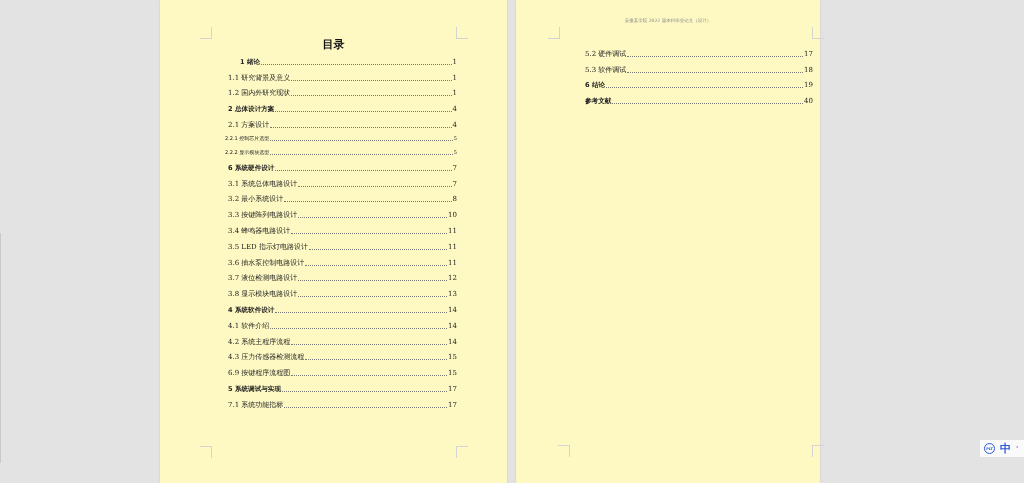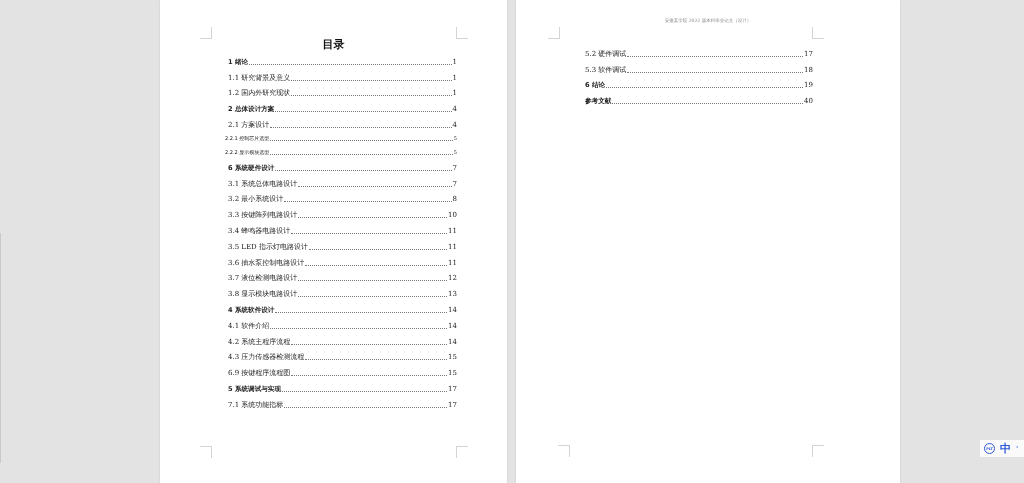--- a/index.html
+++ b/index.html
@@ -7,25 +7,25 @@
     width: 1024px; height: 483px; overflow: hidden;
     background: #e3e3e3; position: relative;
     font-family: "DejaVu Serif", "Liberation Serif", serif;
     color: #222;
   }
   .left-rail {
     position: absolute; left: 0; top: 233px; width: 1px; height: 230px;
     background: #c9c9c9;
   }
   .page {
-    position: absolute; top: 0; height: 483px; background: #ffffff;
+    position: absolute; top: 0; height: 483px; background: #fef9c3;
     box-shadow: 0 0 2px rgba(0,0,0,0.12);
   }
   #page1 { left: 160px; width: 347px; }
-  #page2 { left: 516px; width: 384px; }
+  #page2 { left: 516px; width: 304px; }
   .corner { position: absolute; width: 11px; height: 11px; border-color: #d4d4d4; border-style: solid; border-width: 0; }
   .c-tl { border-right-width: 1px; border-bottom-width: 1px; }
   .c-tr { border-left-width: 1px; border-bottom-width: 1px; }
   .c-bl { border-right-width: 1px; border-top-width: 1px; }
   .c-br { border-left-width: 1px; border-top-width: 1px; }
 
   .toc-title {
     position: absolute; left: 0; width: 100%; top: 37px; text-align: center;
     font-family: "DejaVu Sans", "Liberation Sans", sans-serif;
     font-weight: bold; font-size: 11px; color: #111;
@@ -33,21 +33,21 @@
   .toc-list { position: absolute; list-style: none; margin: 0; padding: 0; }
   #page1 .toc-list { left: 68px; width: 229px; top: 51px; }
   #page2 .toc-list { left: 69px; width: 228px; top: 43px; }
   .toc-row {
     display: flex; align-items: flex-end; height: 15.8px;
     font-size: 7px; line-height: 9px; white-space: nowrap;
   }
   .toc-row.bold .toc-label { font-family: "DejaVu Sans", "Liberation Sans", sans-serif; font-weight: bold; font-size: 6.6px; }
   .toc-row.small { font-size: 5px; height: 13.5px; }
   .toc-row.small .toc-label { font-family: "DejaVu Sans", "Liberation Sans", sans-serif; margin-left: -3px; }
-  .toc-row.indent1 .toc-label { margin-left: 0; }
+  .toc-row.indent1 .toc-label { margin-left: 12px; }
   .toc-label { flex: 0 0 auto; }
   .toc-dots {
     flex: 1 1 auto; margin: 0 1px 2px 1px; height: 1px;
     border-bottom: 1px dotted #777;
   }
   .toc-page { flex: 0 0 auto; text-align: center; }
 
   .running-header {
     position: absolute; top: 18px; left: 0; width: 100%; text-align: center;
     font-size: 4.5px; color: #8a8a8a;

